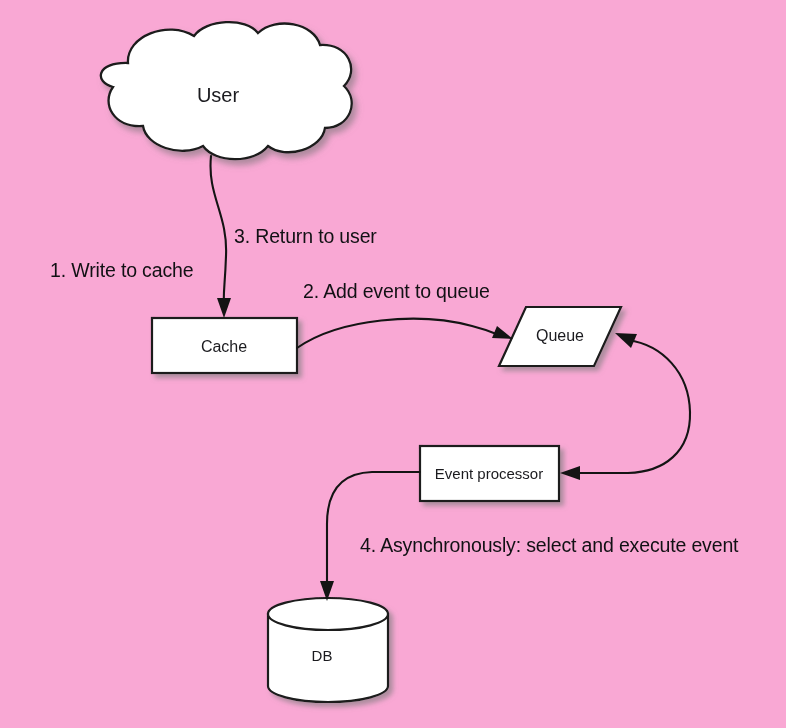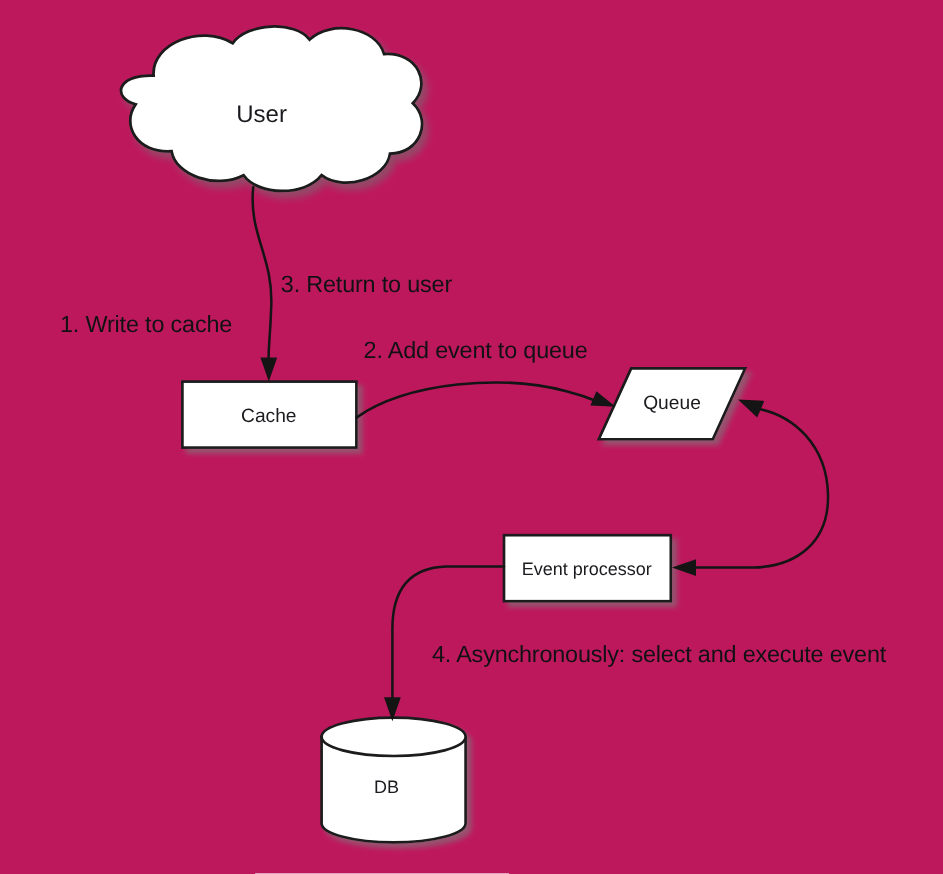--- a/index.html
+++ b/index.html
@@ -10,21 +10,21 @@
   body {
     width: 786px;
     height: 728px;
     font-family: "Liberation Sans", sans-serif;
     -webkit-font-smoothing: antialiased;
   }
   #canvas {
     position: relative;
     width: 786px;
     height: 728px;
-    background: #be185d;
+    background: #f9a8d4;
     overflow: hidden;
   }
   #diagram-svg {
     position: absolute;
     left: 0;
     top: 0;
     width: 786px;
     height: 728px;
   }
   .node-label {

